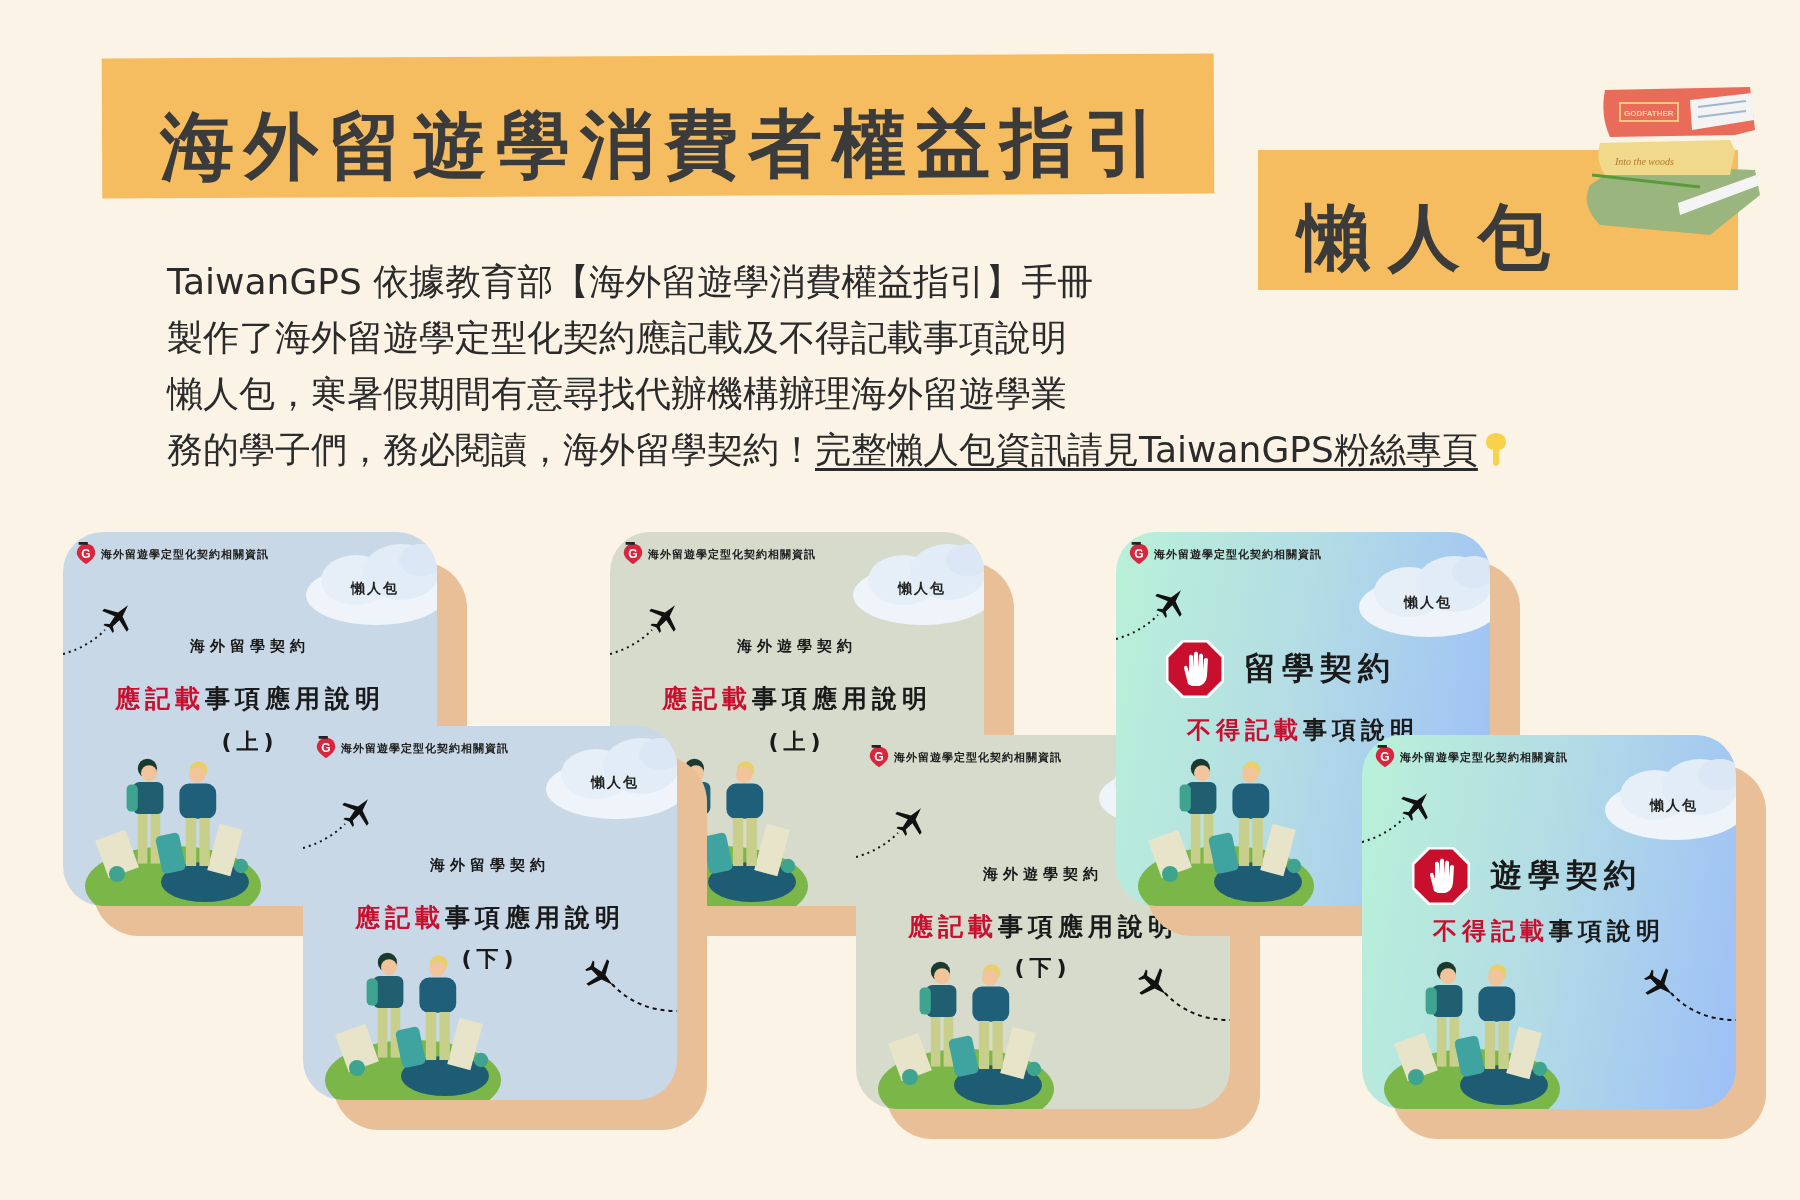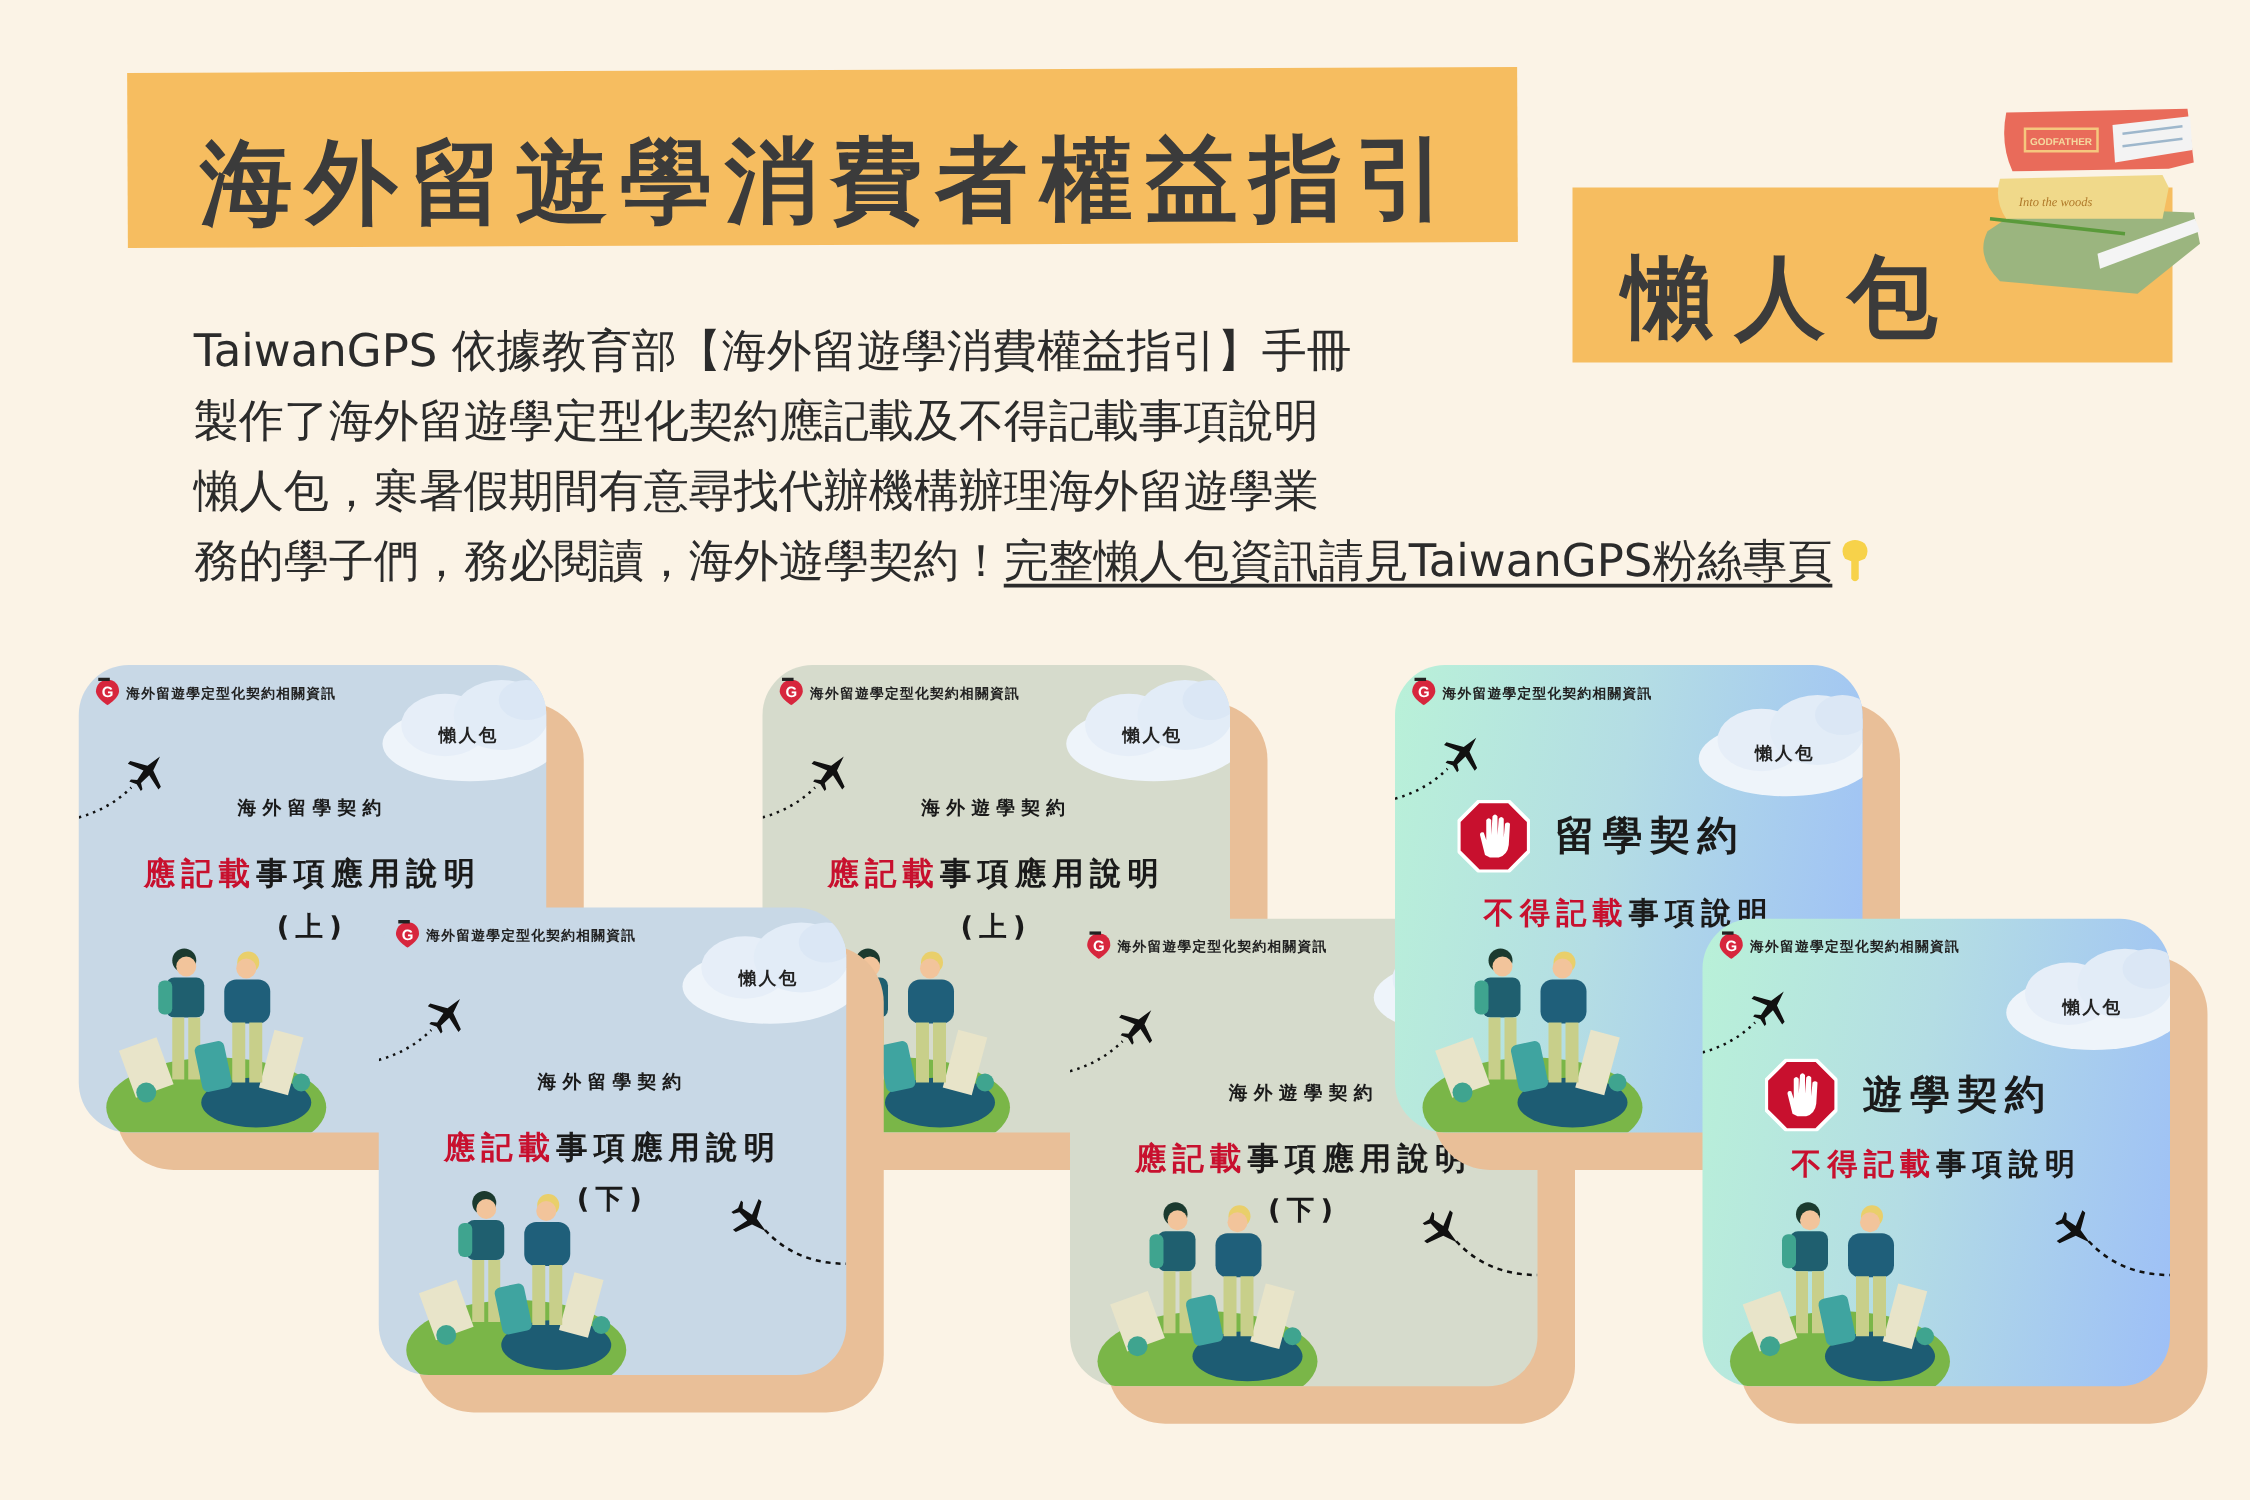--- a/index.html
+++ b/index.html
@@ -7,21 +7,21 @@
   body { background: #fbf3e6; font-family: "DejaVu Sans", "Liberation Sans", sans-serif; position: relative; color: #333; }
 
   .banner { position: absolute; background: #f6bd60; }
   .title-banner { left: 102px; top: 56px; width: 1112px; height: 140px; transform: rotate(-0.25deg); }
   .title-text { position: absolute; left: 58px; top: 40px; font-size: 74px; font-weight: bold; letter-spacing: 10px; color: #3b3b3b; white-space: nowrap; }
   .sub-banner { left: 1258px; top: 150px; width: 480px; height: 140px; }
   .sub-text { position: absolute; left: 40px; top: 40px; font-size: 72px; font-weight: bold; letter-spacing: 18px; color: #3b3b3b; }
 
   .books { position: absolute; left: 1560px; top: 75px; width: 210px; height: 170px; }
 
-  .intro { position: absolute; left: 155px; top: 254px; width: 1560px; font-size: 36px; line-height: 56px; color: #2b2b2b; }
+  .intro { position: absolute; left: 167px; top: 254px; width: 1560px; font-size: 36px; line-height: 56px; color: #2b2b2b; }
   .intro .line { display: block; white-space: nowrap; }
   .intro .link { text-decoration: underline; text-decoration-thickness: 3px; text-underline-offset: 6px; color: #2b2b2b; cursor: pointer; }
   .point { display: inline-block; width: 28px; height: 36px; vertical-align: -6px; margin-left: 4px; }
 
   .card-wrap { position: absolute; width: 404px; height: 404px; }
   .shadow { position: absolute; left: 30px; top: 30px; width: 374px; height: 374px; background: #e9bf98; border-radius: 46px; }
   .card { position: absolute; left: 0; top: 0; width: 374px; height: 374px; border-radius: 40px; overflow: hidden; cursor: pointer; }
   .card.blue { background: #c8d8e6; }
   .card.sage { background: #d6dbcc; }
   .card.grad { background: linear-gradient(100deg, #b9f1d8 0%, #b4dde4 45%, #9dbff7 100%); }
@@ -115,21 +115,21 @@
   <line x1="138" y1="42" x2="186" y2="36" stroke="#9eb7cc" stroke-width="2"></line>
   <rect x="60" y="28" width="58" height="18" fill="none" stroke="#f5c77e" stroke-width="2"></rect>
   <text x="64" y="41" font-size="8" font-weight="bold" fill="#f5d99e" font-family="Liberation Sans, sans-serif">GODFATHER</text>
 </svg>
 
 <div class="intro">
   <span class="line">TaiwanGPS 依據教育部【海外留遊學消費權益指引】手冊</span>
   <span class="line">製作了海外留遊學定型化契約應記載及不得記載事項說明</span>
   <span class="line">懶人包，寒暑假期間有意尋找代辦機構辦理海外留遊學業</span>
   <span class="line">
-    <span>務的學子們，務必閱讀，海外遊學契約！</span><a class="link"><span>完整懶人包資訊請見TaiwanGPS粉絲專頁</span><svg class="point" viewBox="0 0 28 36">
+    <span>務的學子們，務必閱讀，海外留學契約！</span><a class="link"><span>完整懶人包資訊請見TaiwanGPS粉絲專頁</span><svg class="point" viewBox="0 0 28 36">
           <path d="M6 4 Q14 -2 22 4 Q26 10 22 16 L17 18 L17 32 Q14 36 11 32 L11 18 L6 16 Q2 10 6 4Z" fill="#f7d24a"></path>
         </svg></a>
   </span>
 </div>
 
 <div class="card-wrap" style="left:63px; top:532px;">
   <div class="shadow"></div>
   <div class="card blue">
     <div class="card-head">
       <svg class="logo" viewBox="0 0 22 26">

